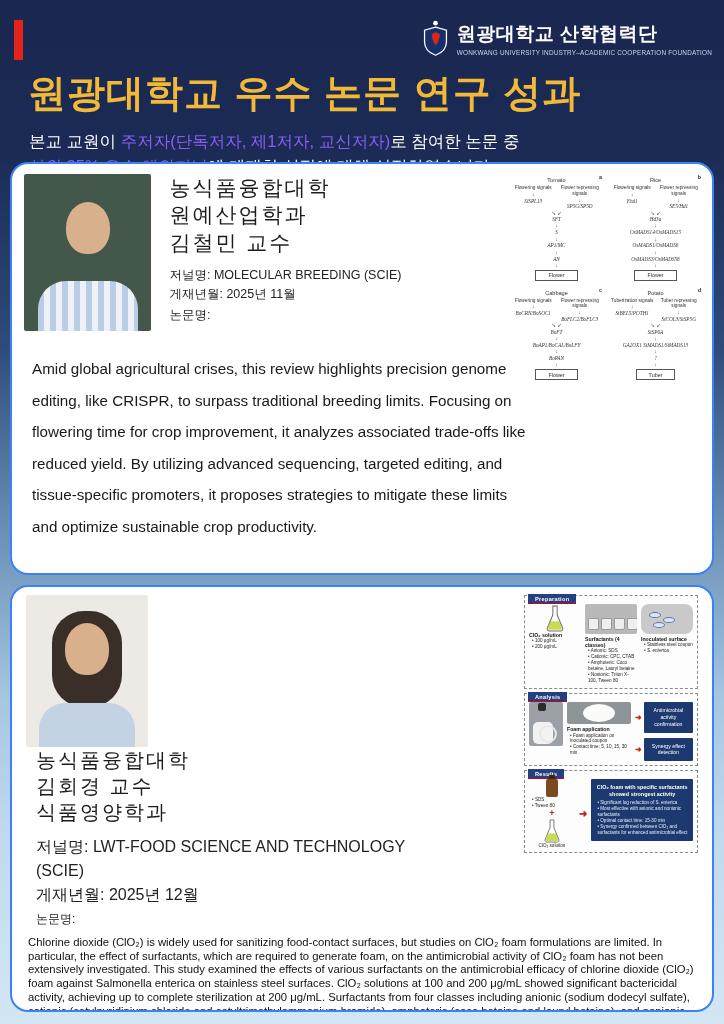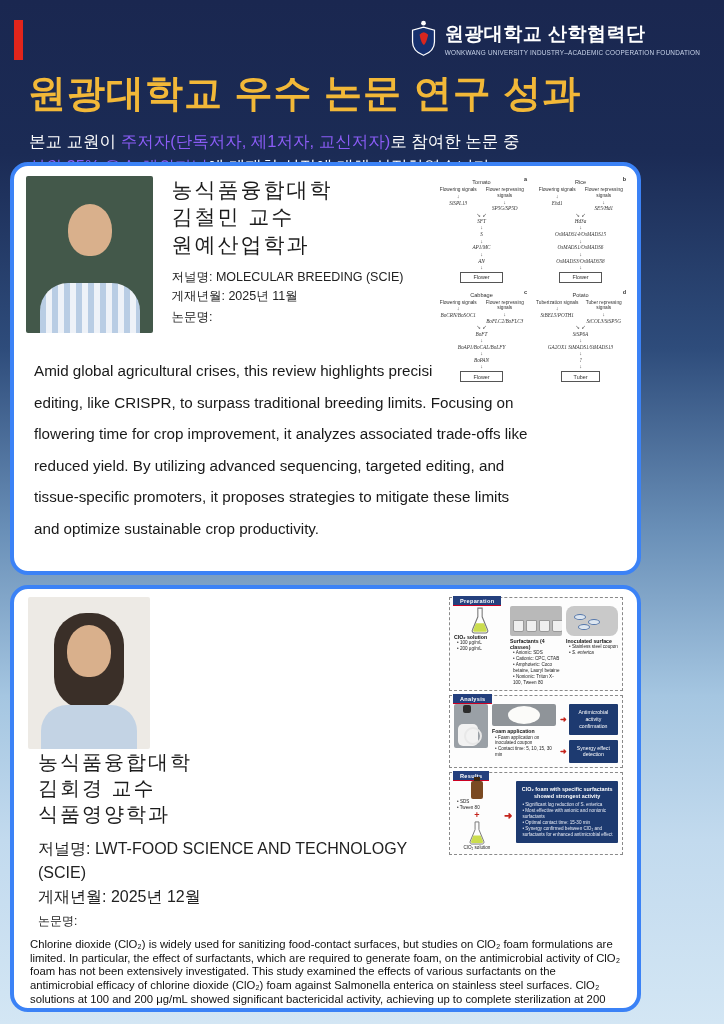--- a/index.html
+++ b/index.html
@@ -9,25 +9,25 @@
     background:linear-gradient(180deg,#1a2750 0%,#1b2b55 15%,#2e4c7b 34%,#6a90b8 52%,#a5c6e1 68%,#c2daee 82%,#d3e6f4 100%);
   }
   
   .header{position:relative;padding:20px 14px 0 14px;color:#fff}
   .period-row{display:flex;align-items:center}
   .red-bar{width:9px;height:40px;background:#e2251b;margin-right:10px}
   .period{font-size:33px;font-weight:800;letter-spacing:1px}
   .main-title{font-size:38px;font-weight:800;color:#f2b838;margin:8px 0 0 14px;letter-spacing:1px}
   .subtitle{margin:10px 0 0 15px;font-size:16.5px;line-height:1.5;color:#fff}
   .hl{color:#8b5cf6}
-  .logo{position:absolute;right:24px;top:20px;display:flex;align-items:center;gap:8px}
+  .logo{position:absolute;right:12px;top:20px;display:flex;align-items:center;gap:8px}
   .logo-text .kr{font-size:19px;font-weight:700;color:#fff;letter-spacing:.5px}
   .logo-text .en{font-size:6.4px;color:#c9d4ea;letter-spacing:.2px;margin-top:2px}
   
-  .card{position:absolute;left:10px;width:631px;background:#fff;border:4px solid #3b82f6;
+  .card{position:absolute;left:10px;width:704px;background:#fff;border:2px solid #3b82f6;
         border-radius:18px;box-sizing:border-box;overflow:hidden}
   #card1{top:162px;height:413px;padding:10px 12px}
   #card2{top:585px;height:427px;padding:8px 14px}
   .photo{display:inline-block;vertical-align:top;position:relative;overflow:hidden;border-radius:2px}
   .photo1{width:127px;height:157px;background:#43584a}
   .photo2{width:122px;height:152px;background:#edeae5}
   .ph-hair{position:absolute;top:16px;left:50%;transform:translateX(-50%);width:70px;height:96px;border-radius:32px;background:#3a2f28}
   .ph-head{position:absolute;width:44px;height:52px;border-radius:50% 50% 46% 46%;background:#d9b08c;left:50%;transform:translateX(-50%);top:28px}
   .ph-body1{position:absolute;bottom:-6px;left:50%;transform:translateX(-50%);width:100px;height:56px;border-radius:28px 28px 0 0;
     background:repeating-linear-gradient(90deg,#b9cde4 0 6px,#eef2f8 6px 12px)}
@@ -222,22 +222,22 @@
     </div>
   </div>
 
   <div>
     <div class="photo photo1">
       <div class="ph-head"></div>
       <div class="ph-body1"></div>
     </div>
     <div class="info">
       <div class="dept">농식품융합대학</div>
+      <div class="dept">원예산업학과</div>
       <div class="dept">김철민 교수</div>
-      <div class="dept">원예산업학과</div>
       <div class="meta">
         <div><span>저널명:</span> <span>MOLECULAR BREEDING (SCIE)</span></div>
         <div><span>게재년월:</span> <span>2025년 11월</span></div>
       </div>
       <div class="paper">
         <span class="lab">논문명:</span>
       </div>
     </div>
   </div>
   <div class="abstract1">Amid global agricultural crises, this review highlights precision genome editing, like CRISPR, to surpass traditional breeding limits. Focusing on flowering time for crop improvement, it analyzes associated trade-offs like reduced yield. By utilizing advanced sequencing, targeted editing, and tissue-specific promoters, it proposes strategies to mitigate these limits and optimize sustainable crop productivity.</div>

